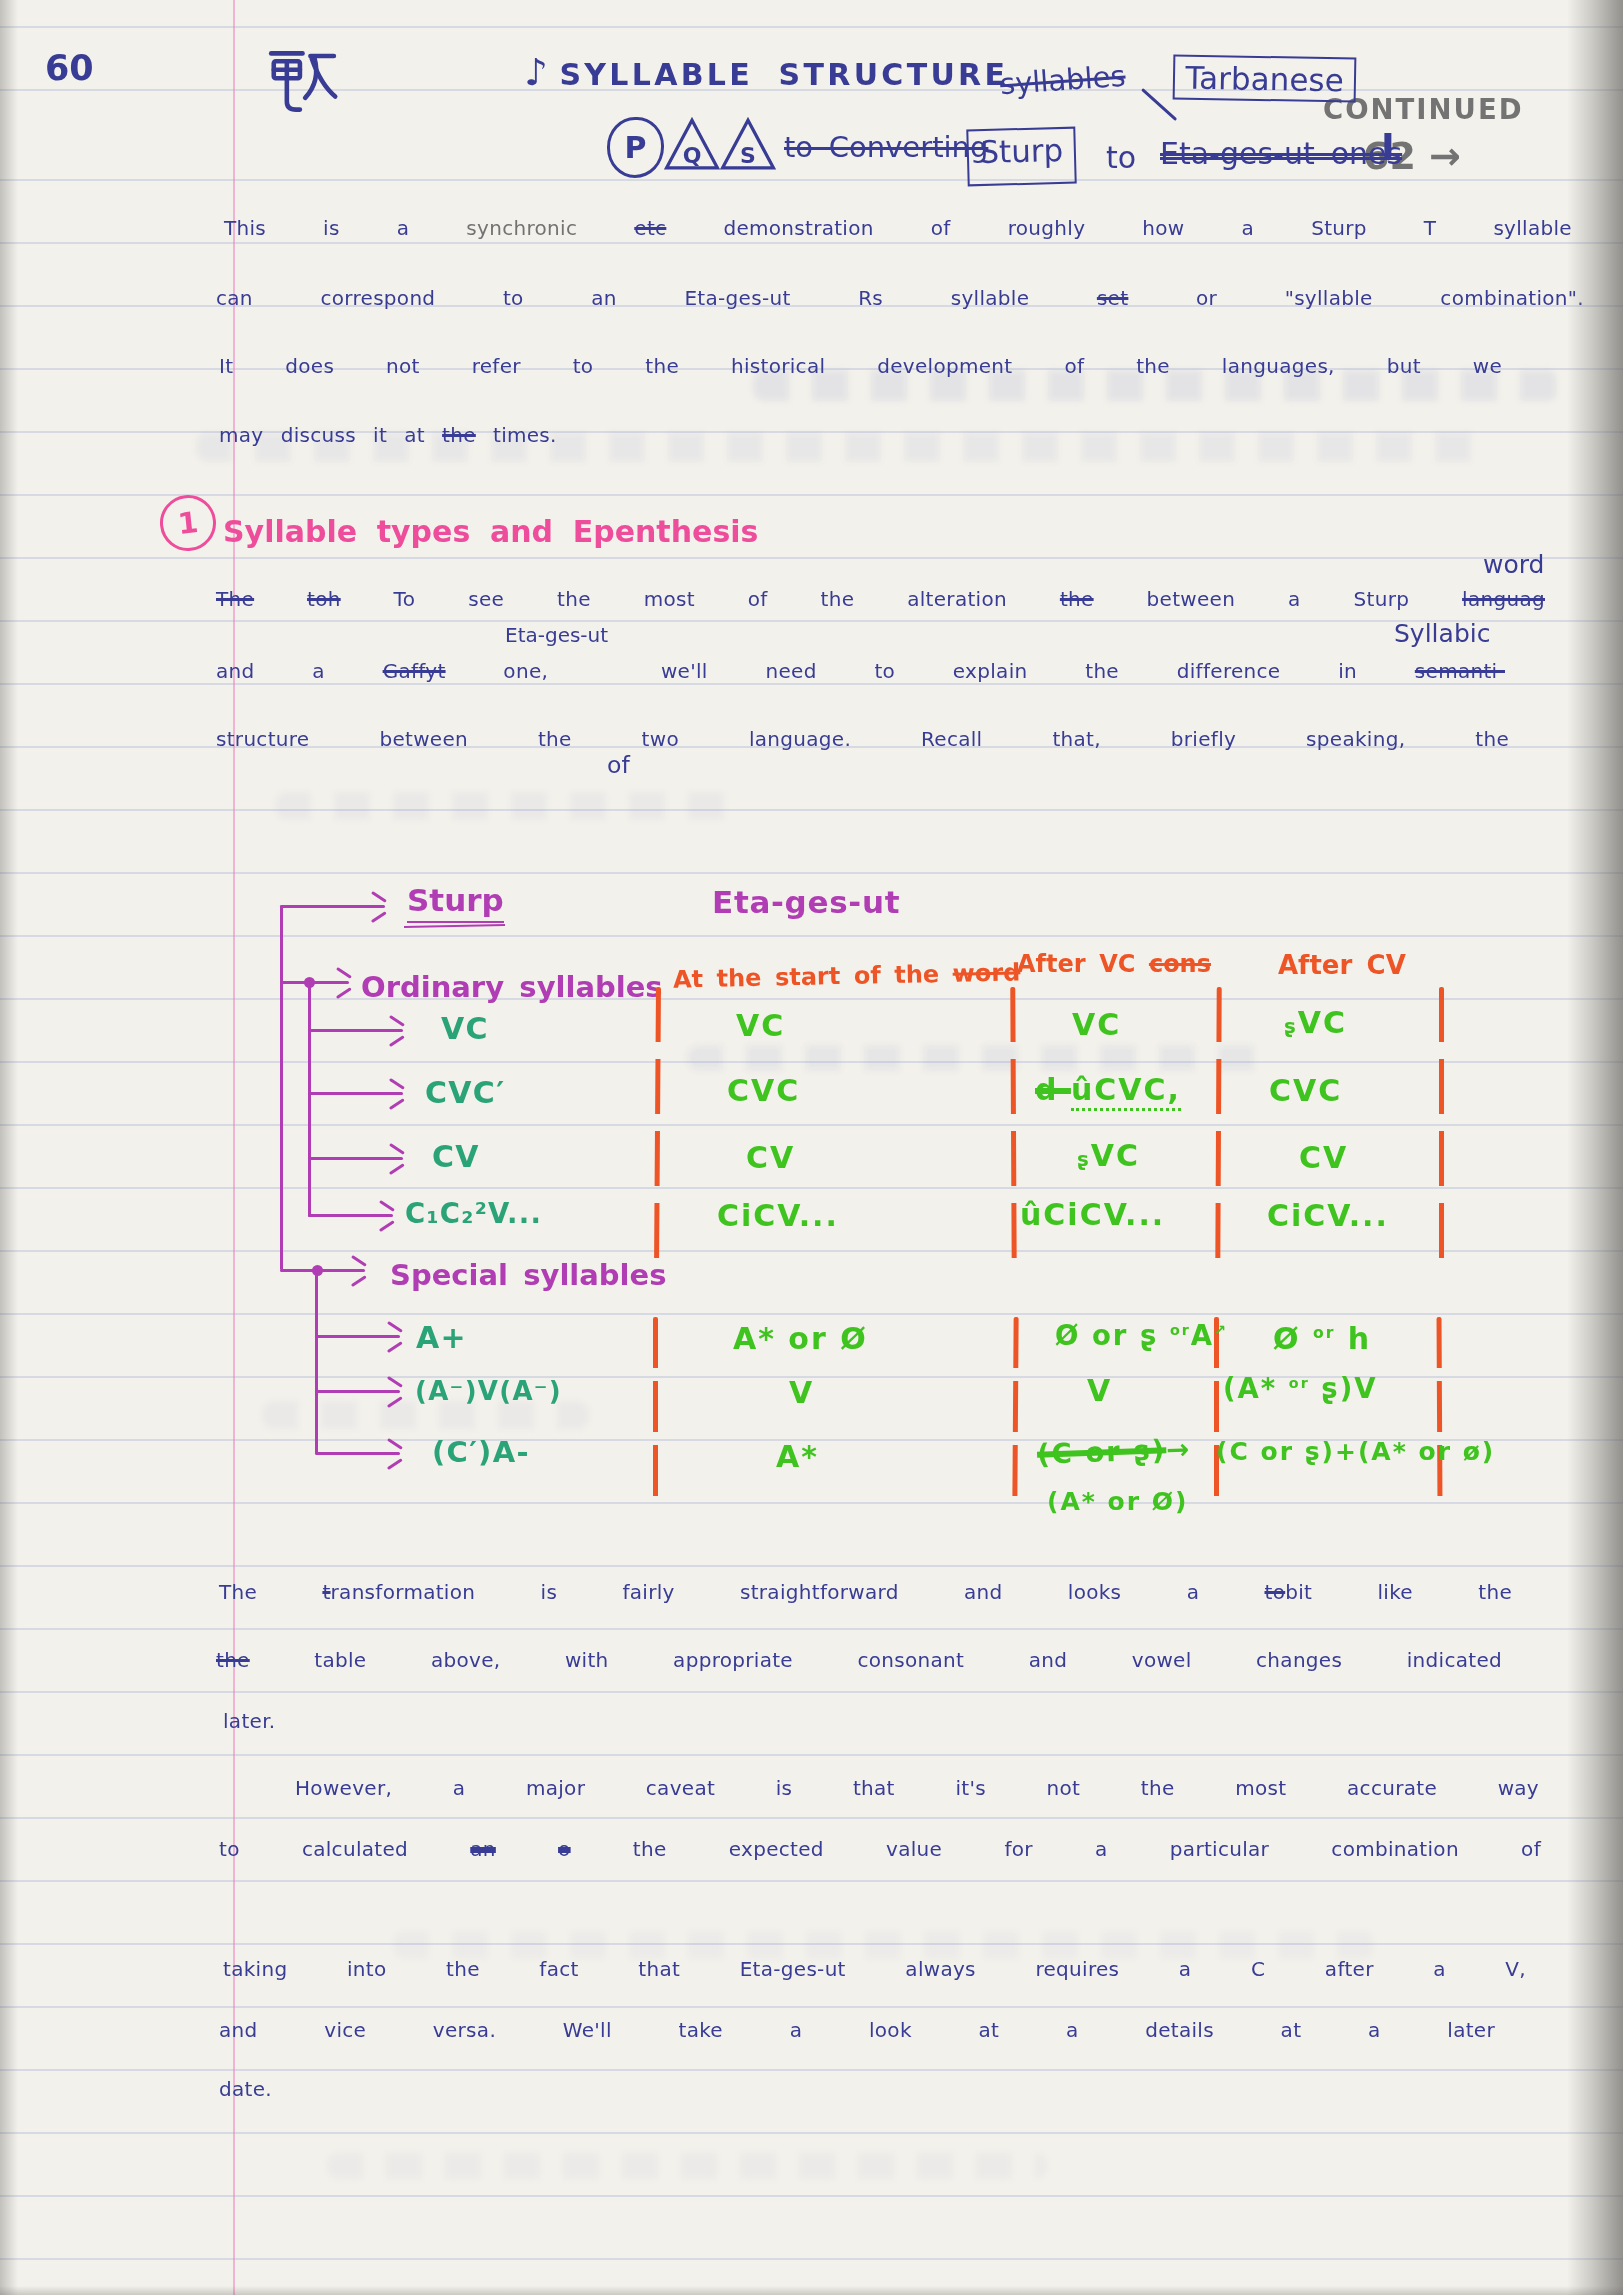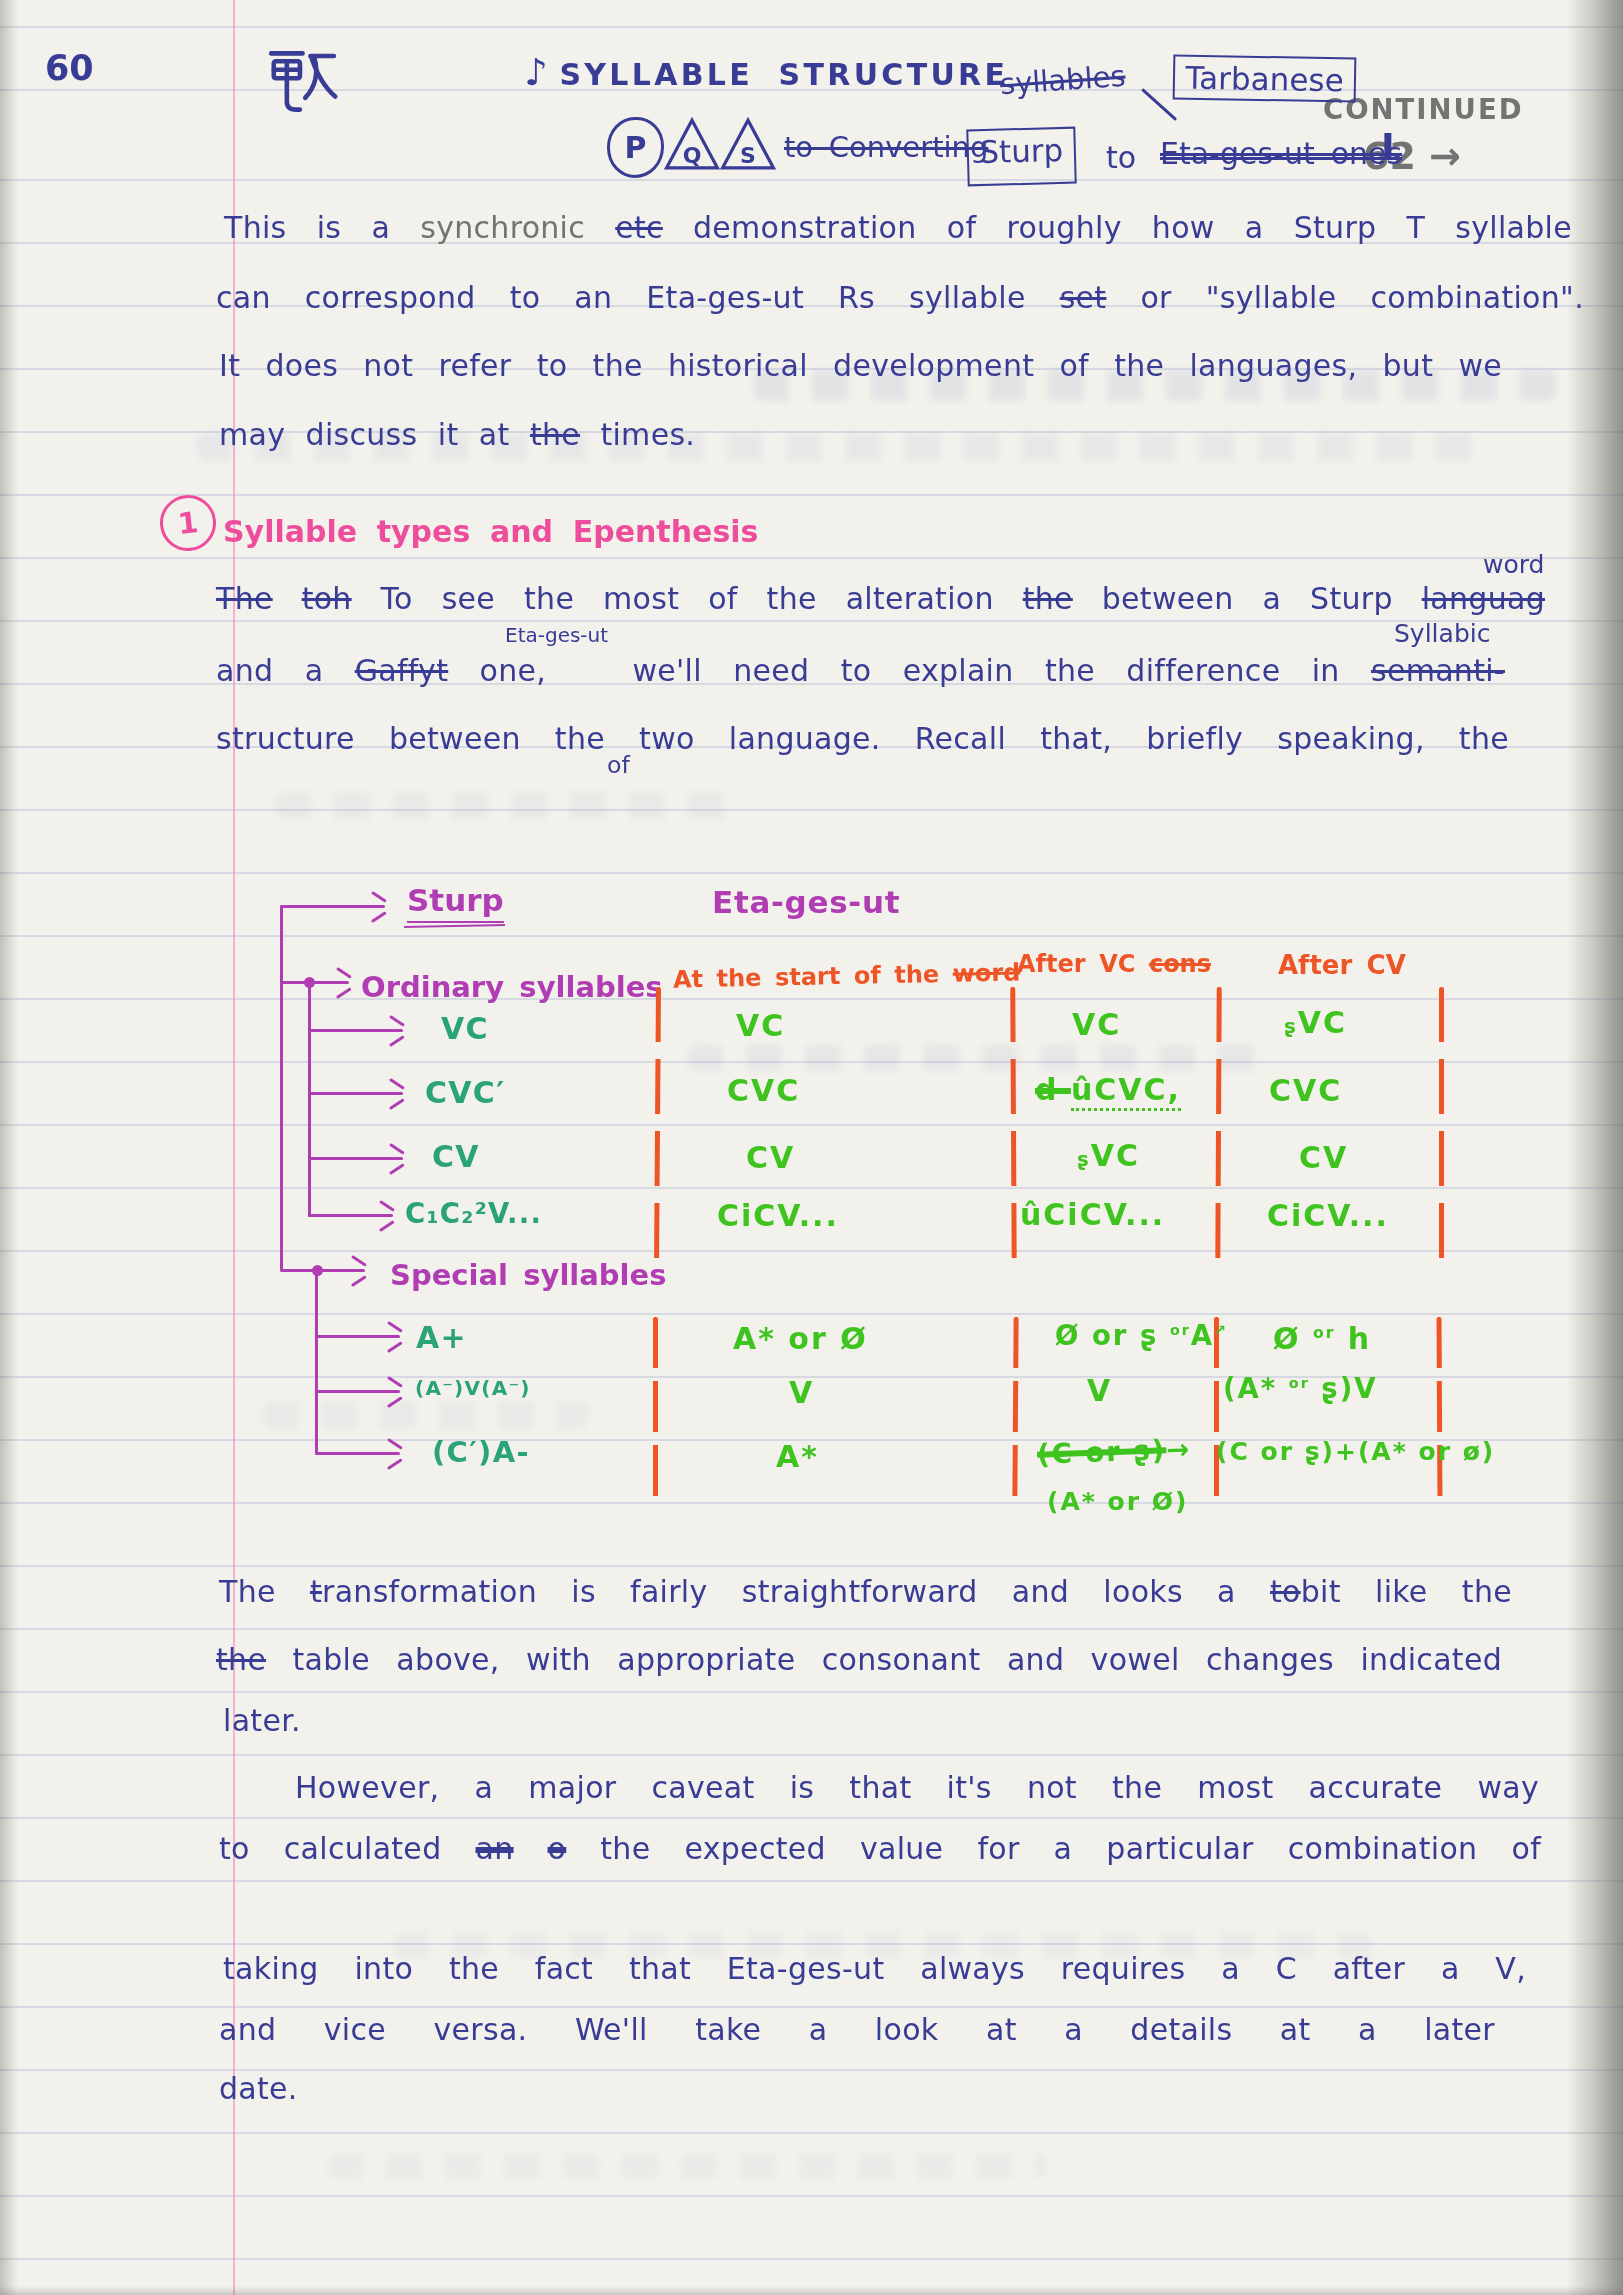--- a/index.html
+++ b/index.html
@@ -14,21 +14,21 @@
     background-position:0 118px;}
   .margin-line{position:absolute;left:233px;top:0;bottom:0;width:2px;background:rgba(236,130,190,.55);}
   .edge-right{position:absolute;right:0;top:0;bottom:0;width:56px;
     background:linear-gradient(to right,rgba(130,128,124,0) 0%,rgba(130,128,124,.35) 45%,rgba(95,93,90,.65) 100%);}
   .edge-left{position:absolute;left:0;top:0;bottom:0;width:18.3px;
     background:linear-gradient(to right,rgba(80,80,78,.30),rgba(80,80,78,0));}
   .edge-bottom{position:absolute;left:0;right:0;bottom:0;height:9.2px;
     background:linear-gradient(to top,rgba(80,80,78,.25),rgba(80,80,78,0));}
 
   .abs{position:absolute;}
-  .hl{position:absolute;font-size:30px;line-height:48px;letter-spacing:0.3px;word-spacing:6.5px;}
+  .hl{position:absolute;font-size:20px;line-height:48px;letter-spacing:0.3px;word-spacing:6.5px;}
   .just{text-align:justify;text-align-last:justify;}
   .nw{white-space:nowrap;word-spacing:10.5px;}
 
   .red{color:#737373;}
   .strike{text-decoration:line-through;text-decoration-thickness:2.6px;}
   .strike2{text-decoration:line-through;text-decoration-style:double;}
   .scribble{text-decoration:line-through;text-decoration-thickness:5.9px;}
   .dotted{border-bottom:3.3px dotted currentColor;padding-bottom:1.3px;}
   .small{font-size:.66em;}
   .tiny{font-size:.52em;vertical-align:super;}
@@ -190,21 +190,21 @@
 
   <div class="colhead" style="left:673px;top:962px;transform:rotate(-1.2deg);"><span>At the start of the </span><span class="strike">word</span></div>
   <div class="colhead" style="left:1017px;top:950px;"><span>After VC </span><span class="strike">cons</span></div>
   <div class="colhead" style="left:1278px;top:950px;font-size:26px;">After CV</div>
 
   <div class="leaf" style="left:441px;top:1011px;">VC</div>
   <div class="leaf" style="left:425px;top:1075px;">CVC′</div>
   <div class="leaf" style="left:432px;top:1139px;">CV</div>
   <div class="leaf" style="left:405px;top:1197px;font-size:27.5px;">C₁C₂²V...</div>
   <div class="leaf" style="left:416px;top:1320px;">A+</div>
-  <div class="leaf" style="left:415px;top:1376px;font-size:20px;">(A⁻)V(A⁻)</div>
+  <div class="leaf" style="left:415px;top:1376px;font-size:26px;">(A⁻)V(A⁻)</div>
   <div class="leaf" style="left:432px;top:1435px;font-size:29px;">(C′)A-</div>
 
   <div class="odiv odivA" style="left:655px;top:987px;height:281px;transform:rotate(.4deg);"></div>
   <div class="odiv odivA" style="left:1011px;top:987px;height:281px;transform:rotate(-.3deg);"></div>
   <div class="odiv odivA" style="left:1216px;top:987px;height:281px;transform:rotate(.3deg);"></div>
   <div class="odiv odivA" style="left:1439px;top:987px;height:281px;"></div>
   <div class="odiv odivB" style="left:653px;top:1317px;height:185px;"></div>
   <div class="odiv odivB" style="left:1013px;top:1317px;height:185px;transform:rotate(.4deg);"></div>
   <div class="odiv odivB" style="left:1214px;top:1317px;height:185px;"></div>
   <div class="odiv odivB" style="left:1437px;top:1317px;height:185px;transform:rotate(-.3deg);"></div>

